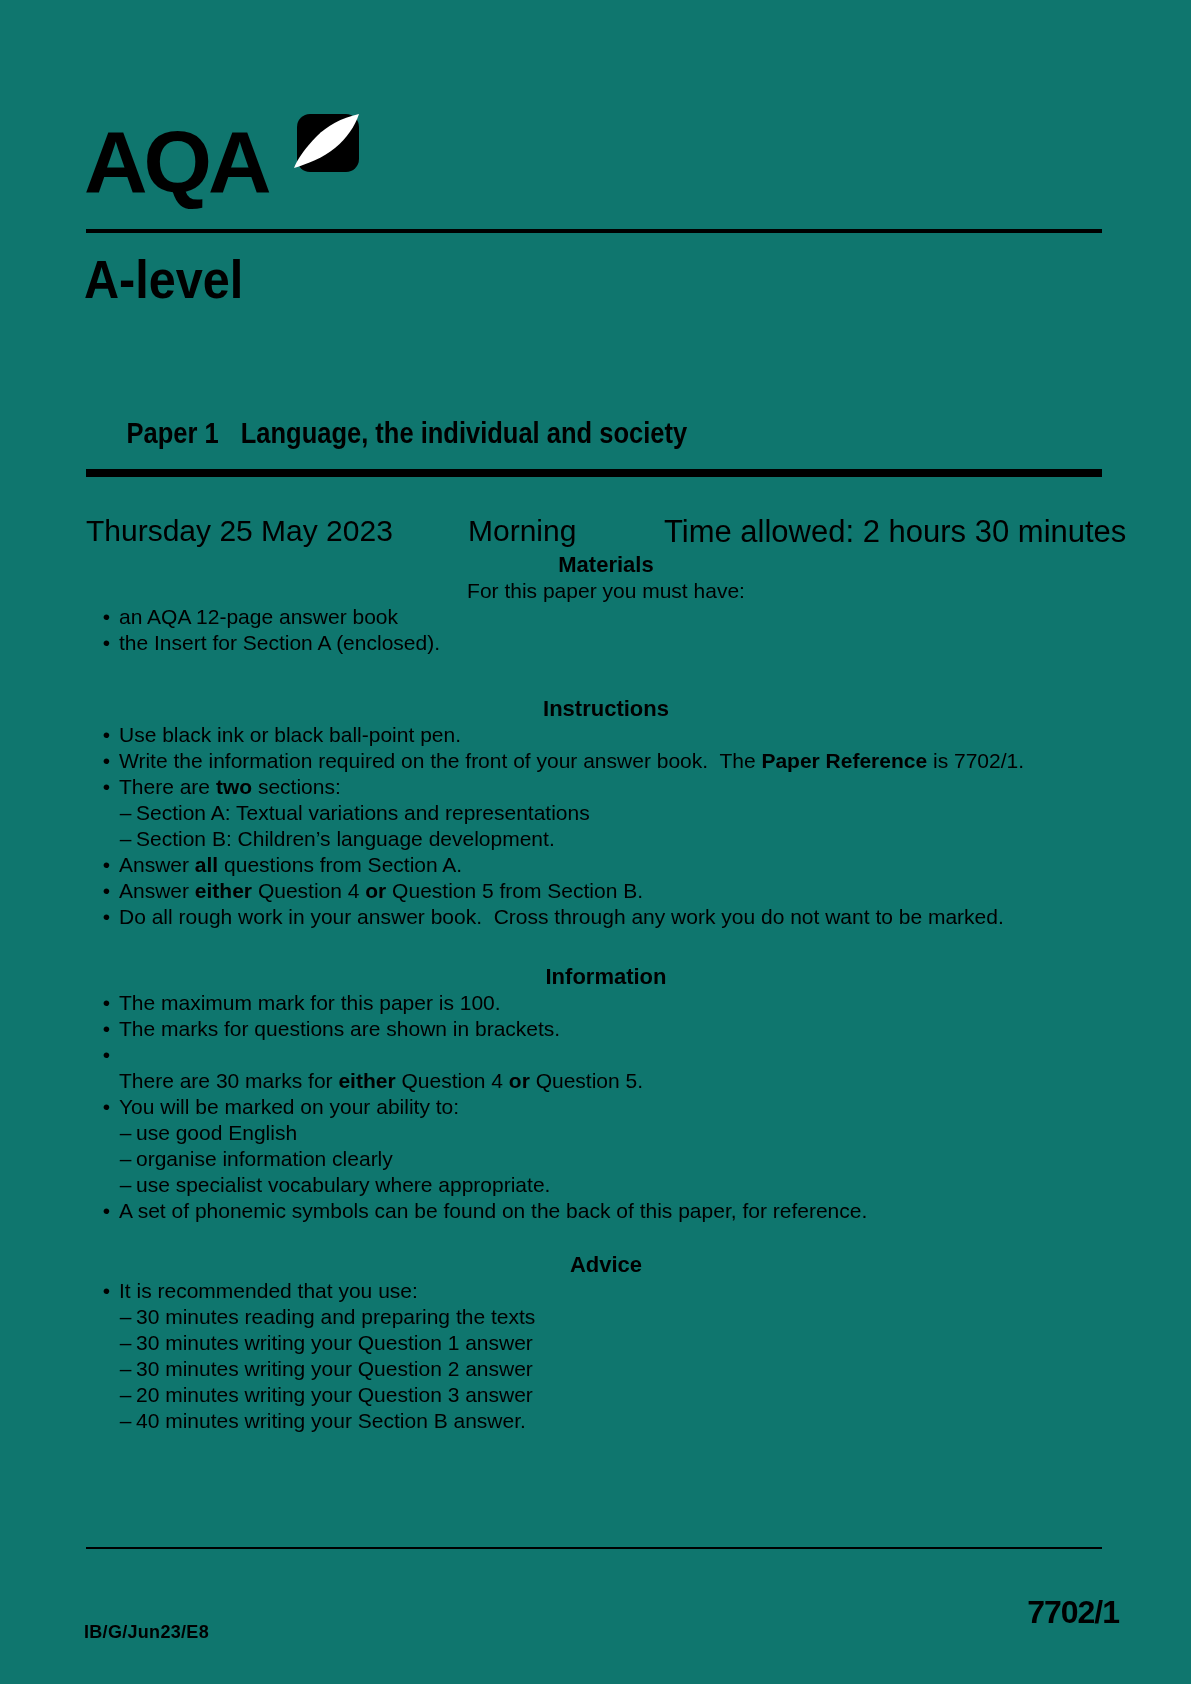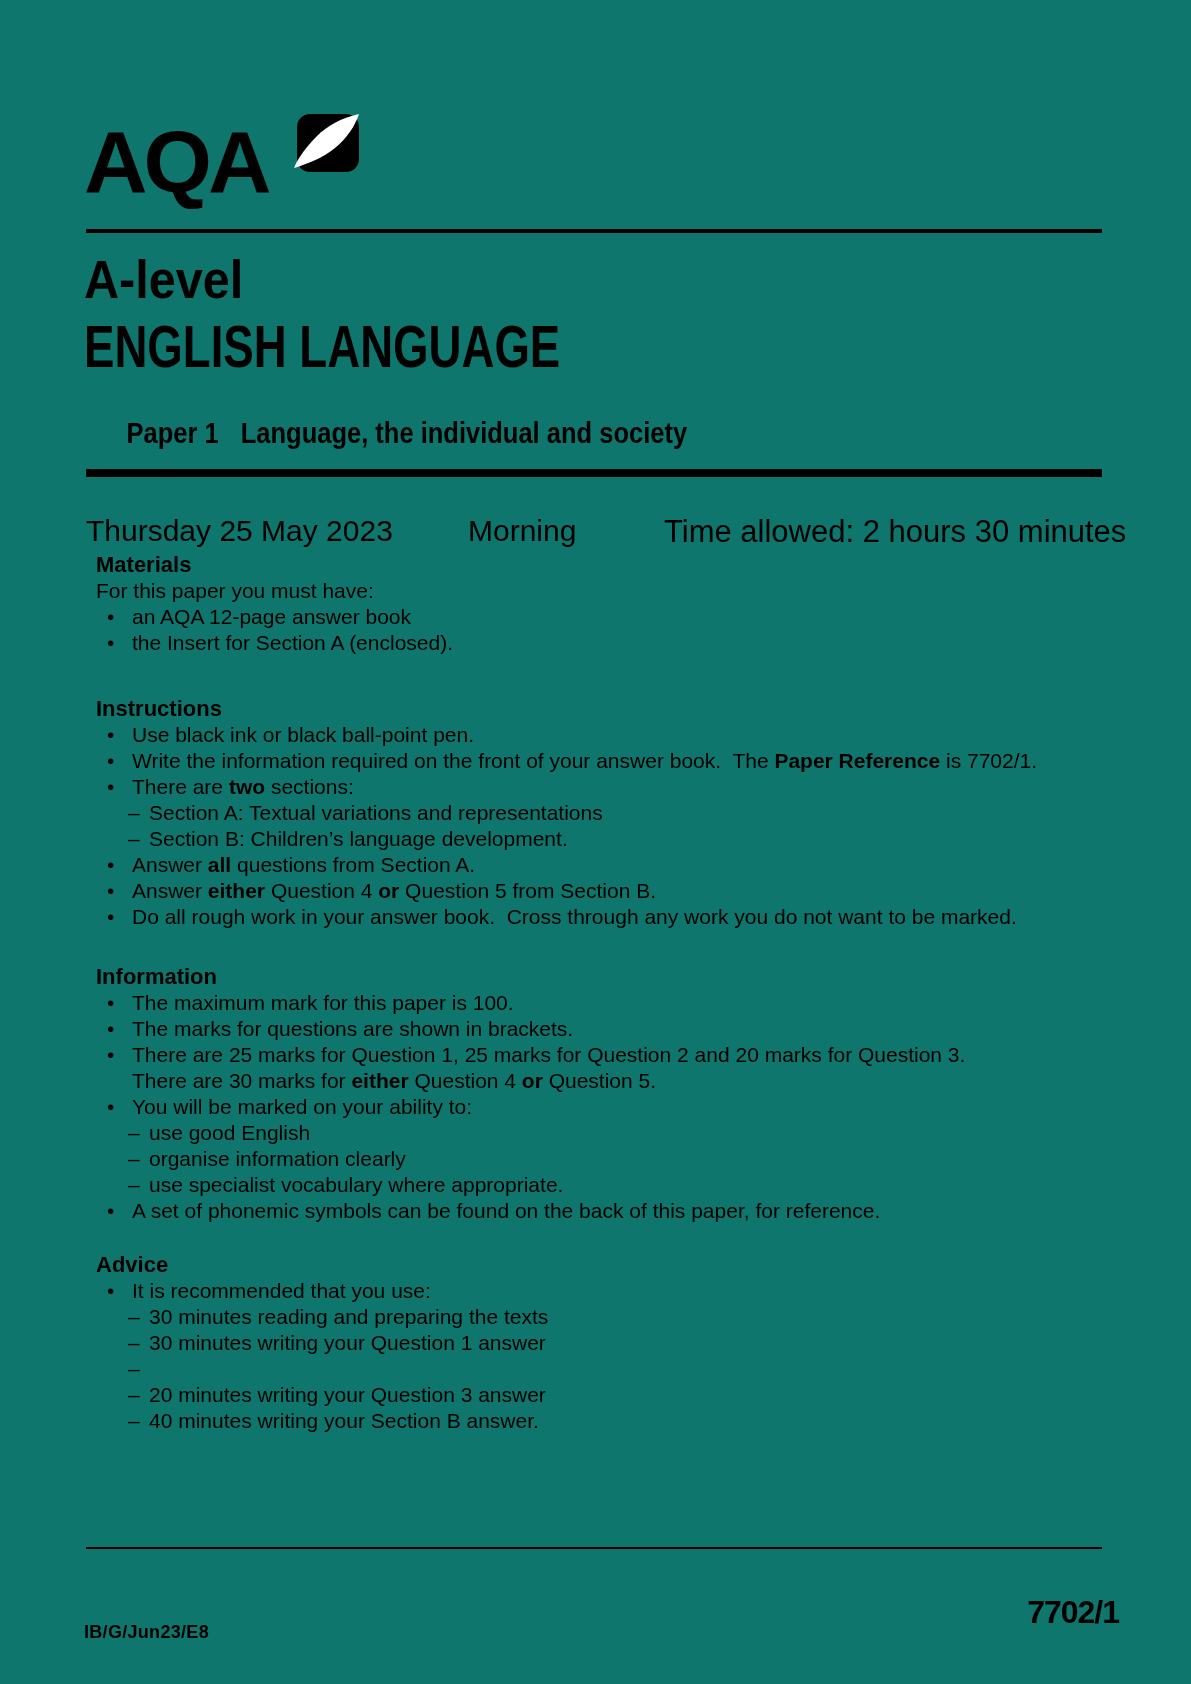--- a/index.html
+++ b/index.html
@@ -52,21 +52,21 @@
   .paper-line .gap { display: inline-block; width: 26px; }
 
   
   .exam-row { position: absolute; left: 84px; top: 500px; height: 40px; width: 1060px; font-size: 30px; }
   .exam-row span { position: absolute; top: 16px; line-height: 1; white-space: pre; }
   .exam-date    { left: 2px; }
   .exam-session { left: 384px; }
   .exam-time    { left: 580px; font-size: 31px; }
 
   
-  .sections { position: absolute; left: 96px; top: 552px; width: 1046px; font-size: 21px; }
+  .sections { position: absolute; left: 83px; top: 552px; width: 1046px; font-size: 21px; text-align: center; }
   .section + .section { margin-top: 40px; }
   .section:nth-child(3) { margin-top: 34px; }
   .section:nth-child(4) { margin-top: 28px; }
   .sec-heading { font-size: 22px; font-weight: bold; line-height: 26px; }
   .sec-intro { line-height: 26px; white-space: pre-wrap; }
   .row { display: flex; line-height: 26px; }
   .row .marker { flex: 0 0 auto; }
   .row.bullet .marker { width: 36px; padding-left: 11px; }
   .row.dash { margin-left: 32px; }
   .row.dash .marker { width: 21px; }
@@ -95,23 +95,20 @@
       <rect x="0" y="0" width="62" height="58" rx="13" fill="#000"></rect>
       <path d="M -3 54 C 10 50 26 44 38 34 C 50 24 58 12 62 0 C 44 4 30 12 20 22 C 8 34 0 46 -3 54 Z" fill="#fff"></path>
     </svg>
   </div>
 
   <div class="rule rule-1"></div>
 
   <div class="qualification">
     <span class="cond">A-level</span>
   </div>
-  <div class="subject">
-    <span class="cond">ENGLISH LANGUAGE</span>
-  </div>
   <div class="paper-line">
     <span class="cond">
       <span>Paper 1</span><span class="gap"></span><span>Language, the individual and society</span>
     </span>
   </div>
 
   <div class="rule rule-2"></div>
 
   <div class="exam-row">
     <span class="exam-date">Thursday 25 May 2023</span>
@@ -172,21 +169,20 @@
         <div class="row bullet">
           <span class="marker">•</span>
           <span class="txt"><span>The maximum mark for this paper is 100.</span></span>
         </div>
         <div class="row bullet">
           <span class="marker">•</span>
           <span class="txt"><span>The marks for questions are shown in brackets.</span></span>
         </div>
         <div class="row bullet">
           <span class="marker">•</span>
-          <span class="txt"><span>There are 25 marks for Question 1, 25 marks for Question 2 and 20 marks for Question 3.</span></span>
         </div>
         <div class="row none">
           <span class="txt"><span>There are 30 marks for </span><span class="b">either</span><span> Question 4 </span><span class="b">or</span><span> Question 5.</span></span>
         </div>
         <div class="row bullet">
           <span class="marker">•</span>
           <span class="txt"><span>You will be marked on your ability to:</span></span>
         </div>
         <div class="row dash">
           <span class="marker">– </span>
@@ -214,20 +210,21 @@
         <div class="row dash">
           <span class="marker">– </span>
           <span class="txt"><span>30 minutes reading and preparing the texts</span></span>
         </div>
         <div class="row dash">
           <span class="marker">– </span>
           <span class="txt"><span>30 minutes writing your Question 1 answer</span></span>
         </div>
         <div class="row dash">
           <span class="marker">– </span>
+          <span class="txt"><span>30 minutes writing your Question 2 answer</span></span>
         </div>
         <div class="row dash">
           <span class="marker">– </span>
           <span class="txt"><span>20 minutes writing your Question 3 answer</span></span>
         </div>
         <div class="row dash">
           <span class="marker">– </span>
           <span class="txt"><span>40 minutes writing your Section B answer.</span></span>
         </div>
       </div>

